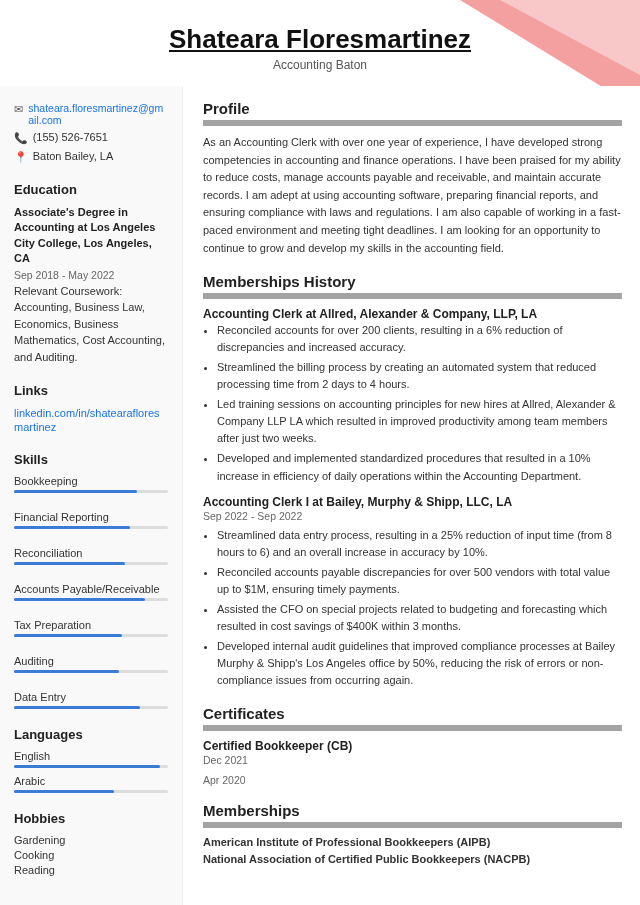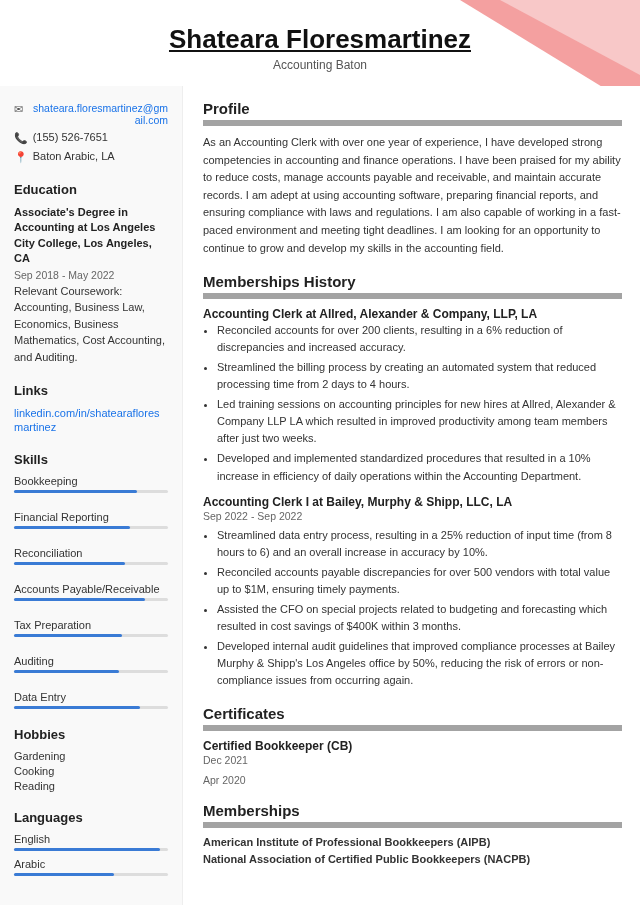--- a/index.html
+++ b/index.html
@@ -91,21 +91,20 @@
       font-size: 11px;
       color: #555;
       flex-shrink: 0;
       margin-top: 1px;
     }
     .contact-link {
       color: #1a73e8;
       text-decoration: none;
       font-size: 10.5px;
       word-break: break-all;
-      text-align: right;
     }
 
     .edu-degree {
       font-weight: bold;
       font-size: 11px;
       line-height: 1.4;
     }
     .edu-date {
       font-size: 10.5px;
       color: #666;
@@ -247,21 +246,21 @@
       <div class="contact-item">
         <span class="contact-icon">✉</span>
         <a class="contact-link">shateara.floresmartinez@gmail.com</a>
       </div>
       <div class="contact-item">
         <span class="contact-icon">📞</span>
         <span>(155) 526-7651</span>
       </div>
       <div class="contact-item">
         <span class="contact-icon">📍</span>
-        <span>Baton Arabic, LA</span>
+        <span>Baton Bailey, LA</span>
       </div>
     </div>
 
     <div class="sidebar-section">
       <div class="sidebar-section-title">Education</div>
       <div class="edu-degree">Associate's Degree in Accounting at Los Angeles City College, Los Angeles, CA</div>
       <div class="edu-date">Sep 2018 - May 2022</div>
       <div class="edu-coursework">
         <span>Relevant Coursework:</span>
         <span>Accounting, Business Law, Economics, Business Mathematics, Cost Accounting, and Auditing.</span>
@@ -315,43 +314,43 @@
           <div class="skill-item">
       <div class="skill-name">Data Entry</div>
       <div class="skill-bar-bg">
         <div class="skill-bar-fill" style="width:82%"></div>
       </div>
     </div>
         </div>
     </div>
 
     <div class="sidebar-section">
-      <div class="sidebar-section-title">Hobbies</div>
-      <div id="hobbies-container">
-          <div class="hobby-item">Gardening</div>
-          <div class="hobby-item">Cooking</div>
-          <div class="hobby-item">Reading</div>
-        </div>
-    </div>
-
-    <div class="sidebar-section">
       <div class="sidebar-section-title">Languages</div>
       <div id="languages-container">
           <div class="lang-item">
       <div class="lang-name">English</div>
       <div class="lang-bar-bg">
         <div class="lang-bar-fill" style="width:95%"></div>
       </div>
     </div>
           <div class="lang-item">
       <div class="lang-name">Arabic</div>
       <div class="lang-bar-bg">
         <div class="lang-bar-fill" style="width:65%"></div>
       </div>
     </div>
+        </div>
+    </div>
+
+    <div class="sidebar-section">
+      <div class="sidebar-section-title">Hobbies</div>
+      <div id="hobbies-container">
+          <div class="hobby-item">Gardening</div>
+          <div class="hobby-item">Cooking</div>
+          <div class="hobby-item">Reading</div>
         </div>
     </div>
 
   </div>
 
   <div class="main">
 
     <div class="section">
       <div class="section-title">Profile</div>
       <div class="profile-text">As an Accounting Clerk with over one year of experience, I have developed strong competencies in accounting and finance operations. I have been praised for my ability to reduce costs, manage accounts payable and receivable, and maintain accurate records. I am adept at using accounting software, preparing financial reports, and ensuring compliance with laws and regulations. I am also capable of working in a fast-paced environment and meeting tight deadlines. I am looking for an opportunity to continue to grow and develop my skills in the accounting field.</div>

